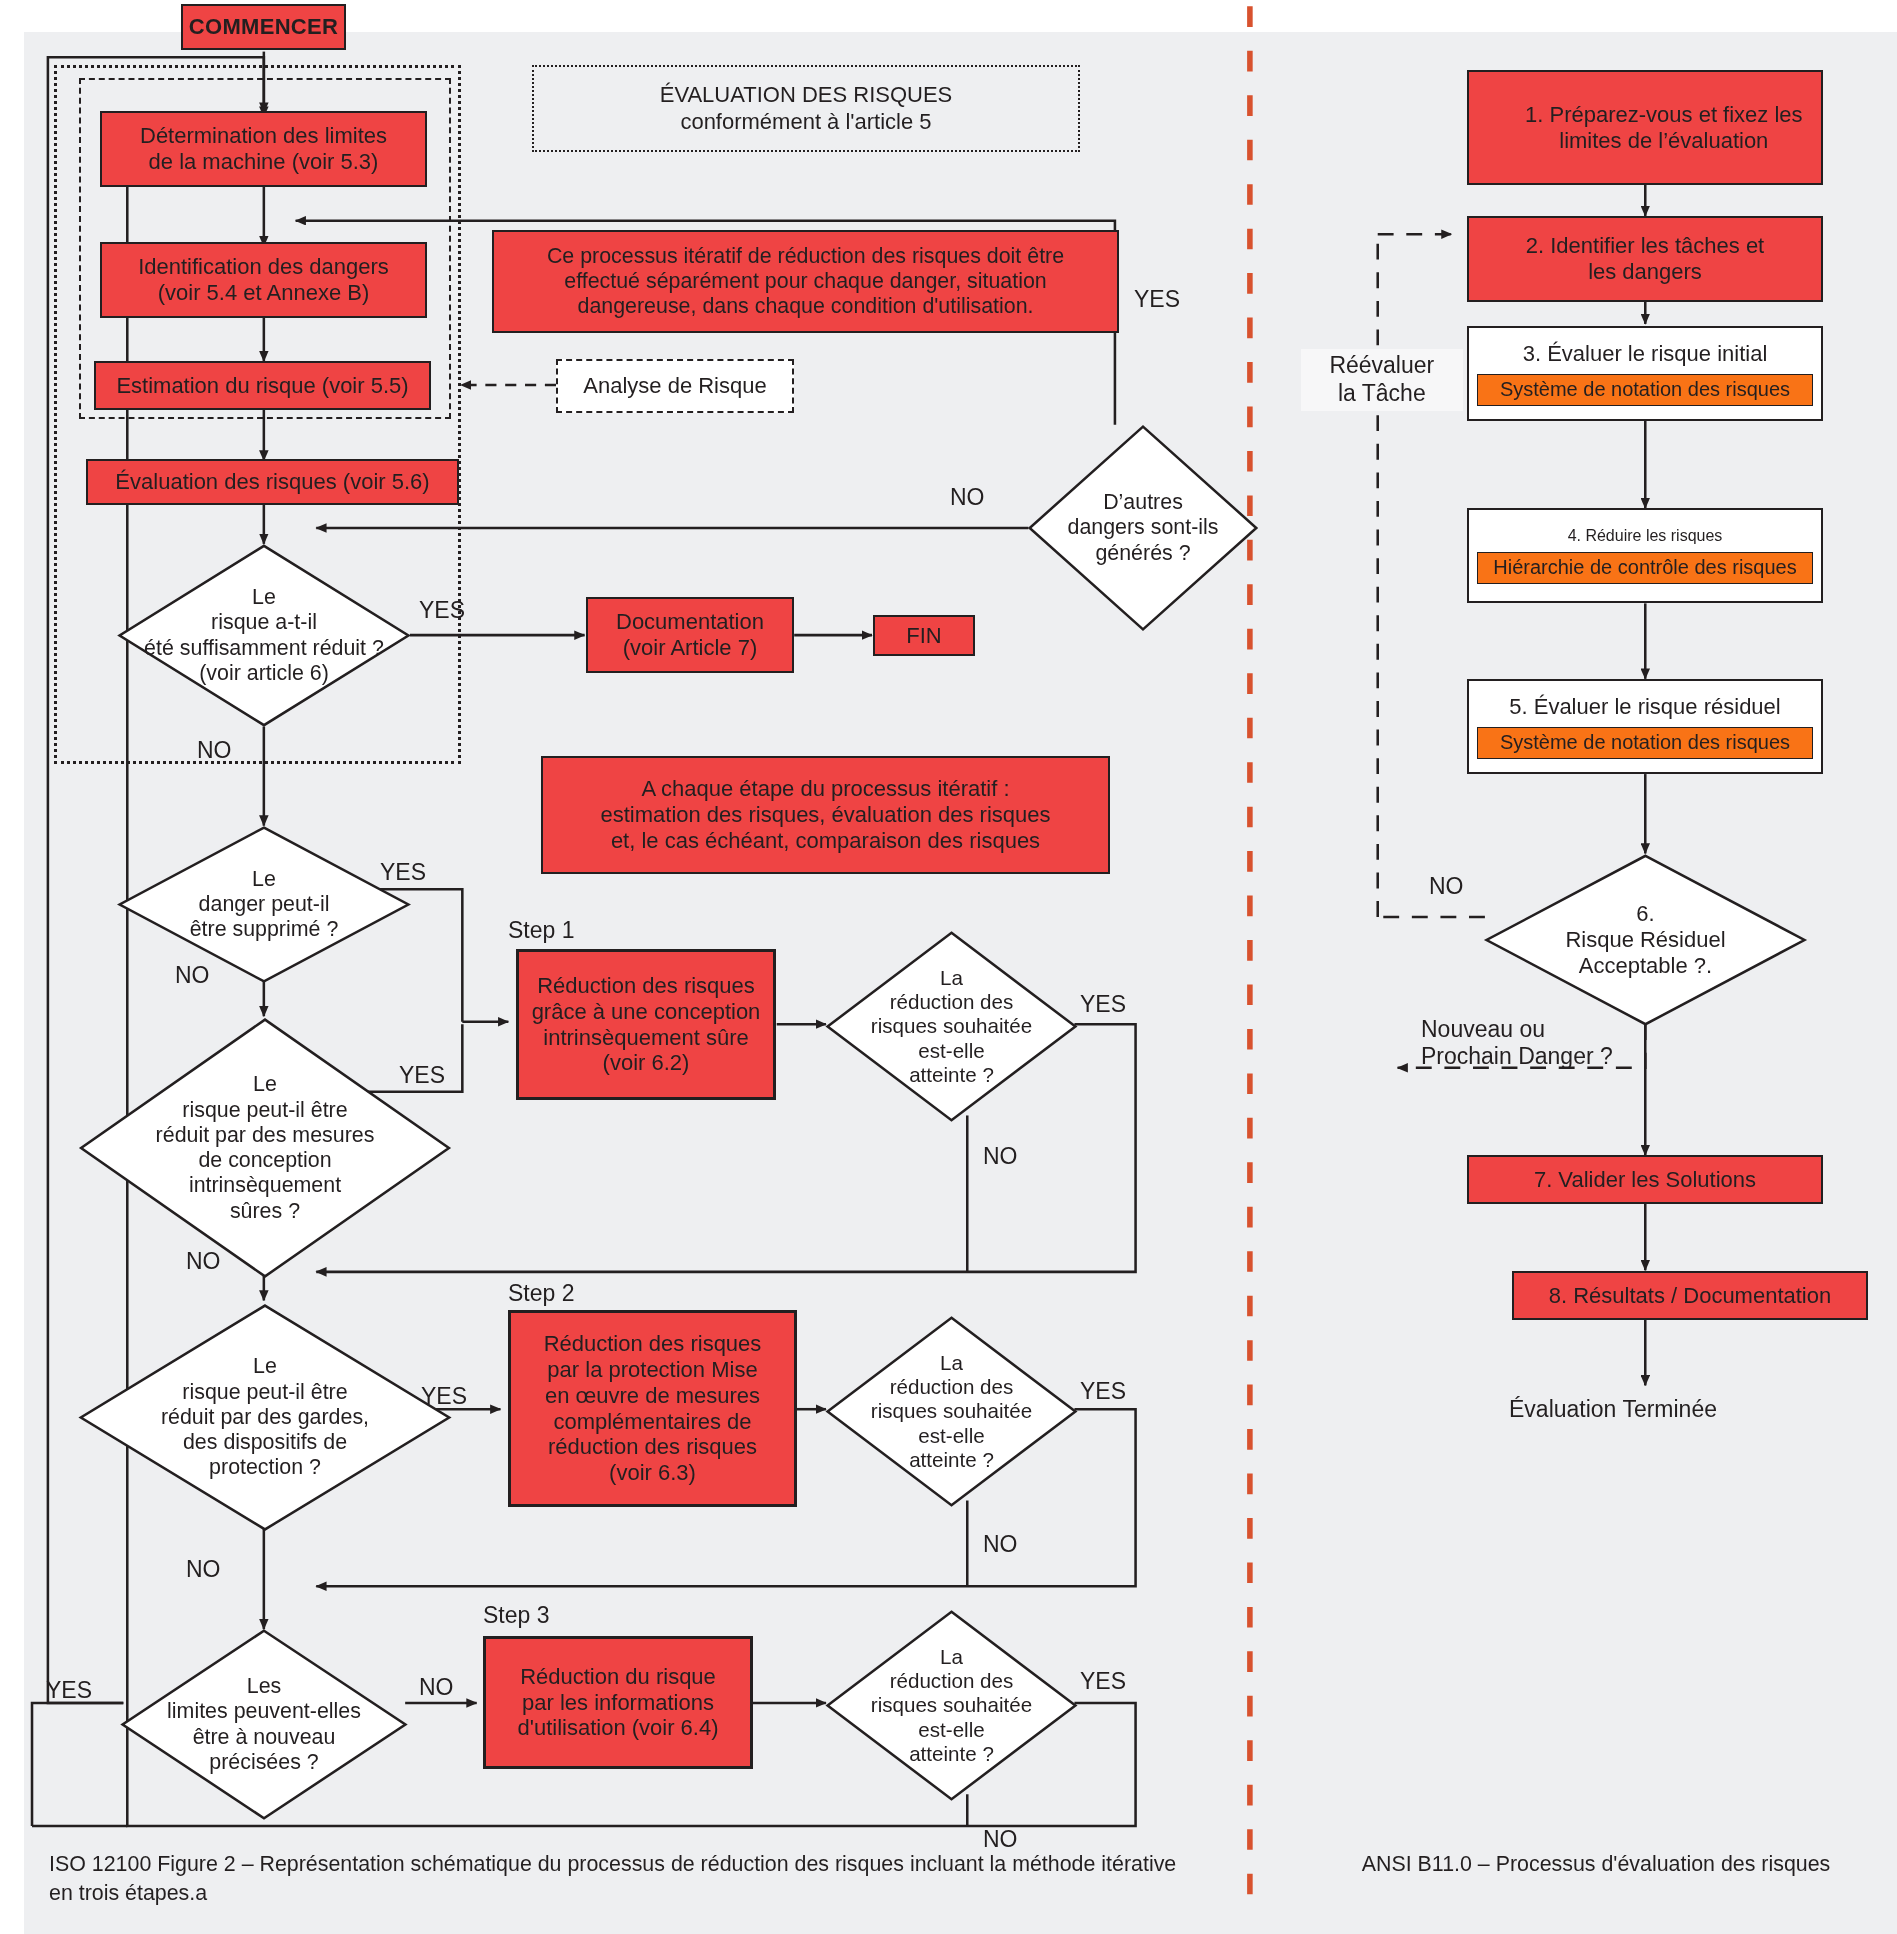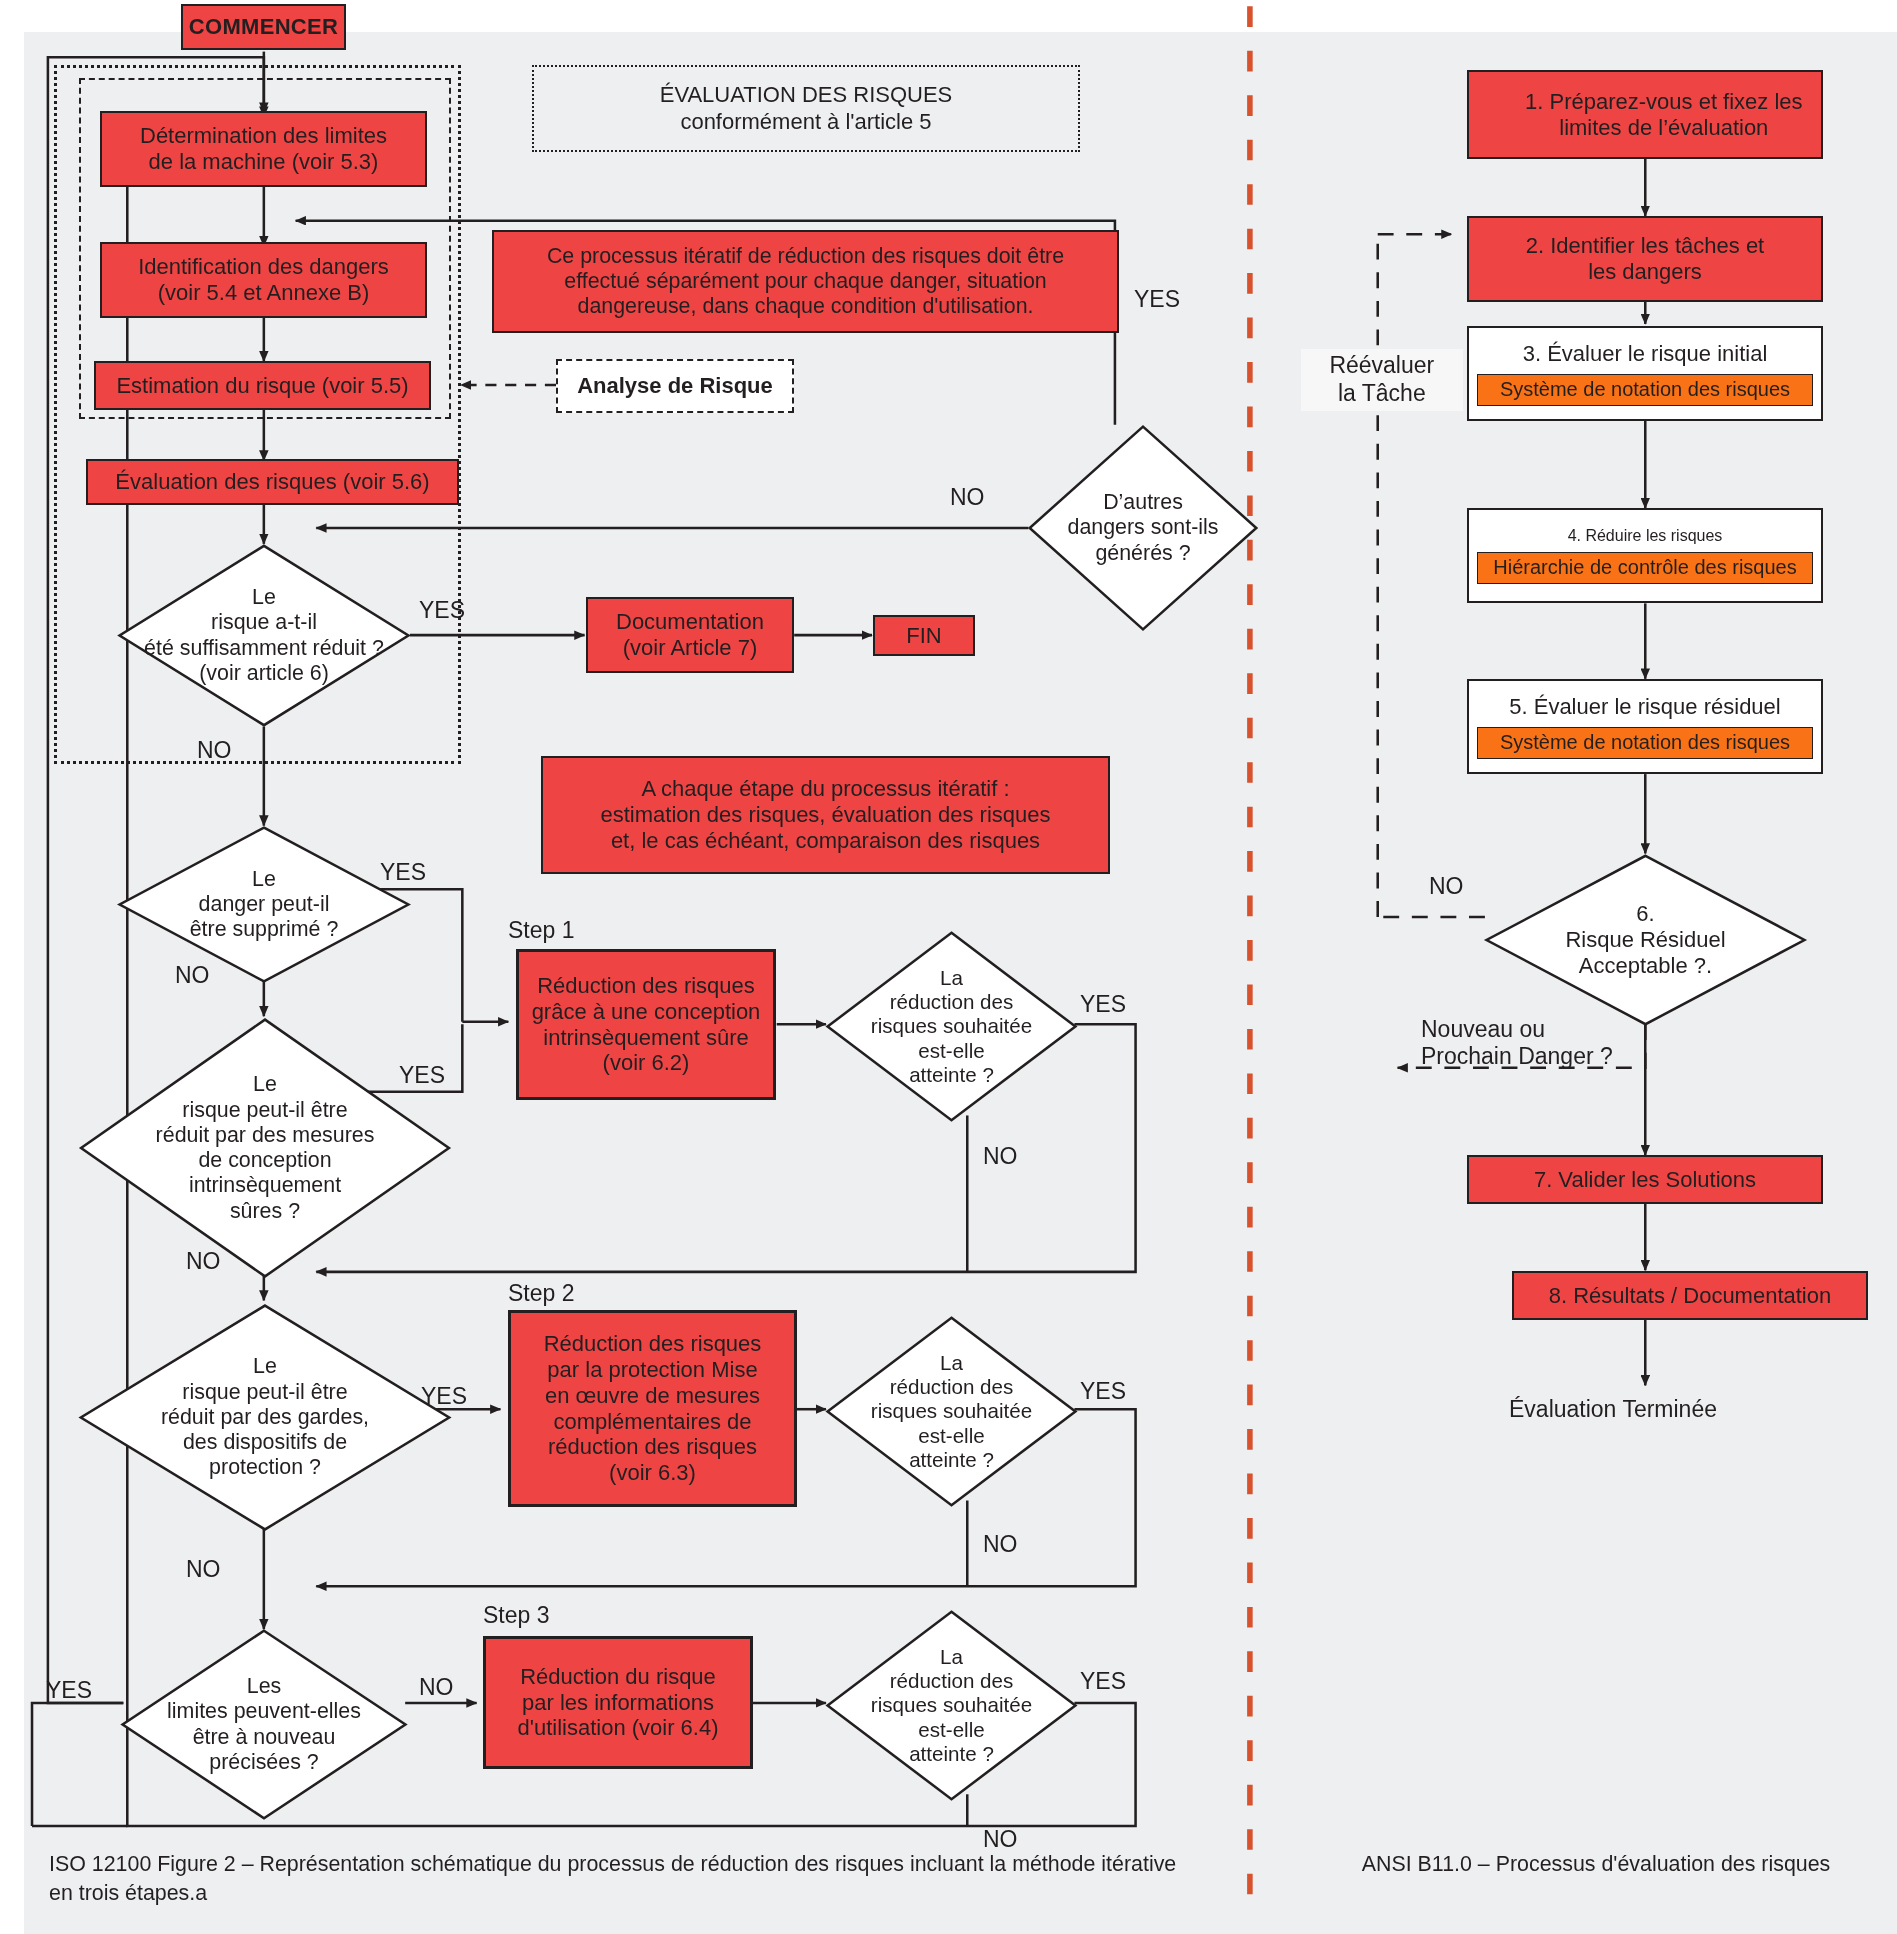--- a/index.html
+++ b/index.html
@@ -59,21 +59,21 @@
     display:flex;align-items:center;justify-content:center;
     text-align:center;line-height:1.2;white-space:pre-line;
   }
   .dashbox{
     position:absolute;
     box-sizing:border-box;
     background:#ffffff;
     border:2.4px dashed #231f20;
     display:flex;align-items:center;justify-content:center;
     text-align:center;line-height:1.2;white-space:pre-line;
-    font-weight:bold;
+    font-weight:normal;
   }
   .dashregion{
     position:absolute;
     box-sizing:border-box;
     border:2.4px dashed #231f20;
     background:transparent;
   }
   .dotregion{
     position:absolute;
     box-sizing:border-box;
@@ -367,21 +367,21 @@
   <div class="lbl" style="left:186px;top:1556px;font-size:23px;">NO</div>
   <div class="lbl" style="left:46px;top:1677px;font-size:23px;">YES</div>
   <div class="lbl" style="left:419px;top:1674px;font-size:23px;">NO</div>
   <div class="lbl" style="left:1080px;top:991px;font-size:23px;">YES</div>
   <div class="lbl" style="left:983px;top:1143px;font-size:23px;">NO</div>
   <div class="lbl" style="left:1080px;top:1378px;font-size:23px;">YES</div>
   <div class="lbl" style="left:983px;top:1531px;font-size:23px;">NO</div>
   <div class="lbl" style="left:1080px;top:1668px;font-size:23px;">YES</div>
   <div class="lbl" style="left:983px;top:1826px;font-size:23px;">NO</div>
 
-  <div class="node" style="left:1467px;top:70px;width:356px;height:89px;font-size:22px;padding-left:44px;">1. Préparez-vous et fixez les
+  <div class="node" style="left:1467px;top:70px;width:356px;height:115px;font-size:22px;padding-left:44px;">1. Préparez-vous et fixez les
 limites de l’évaluation</div>
 
   <div class="node" style="left:1467px;top:216px;width:356px;height:86px;font-size:22px;">2. Identifier les tâches et
 les dangers</div>
 
   <div class="stacknode" style="left:1467px;top:326px;width:356px;height:95px;">
     <span style="font-size:22px;">3. Évaluer le risque initial</span>
     <span class="innerbox" style="font-size:20px;">Système de notation des risques</span>
   </div>
 

